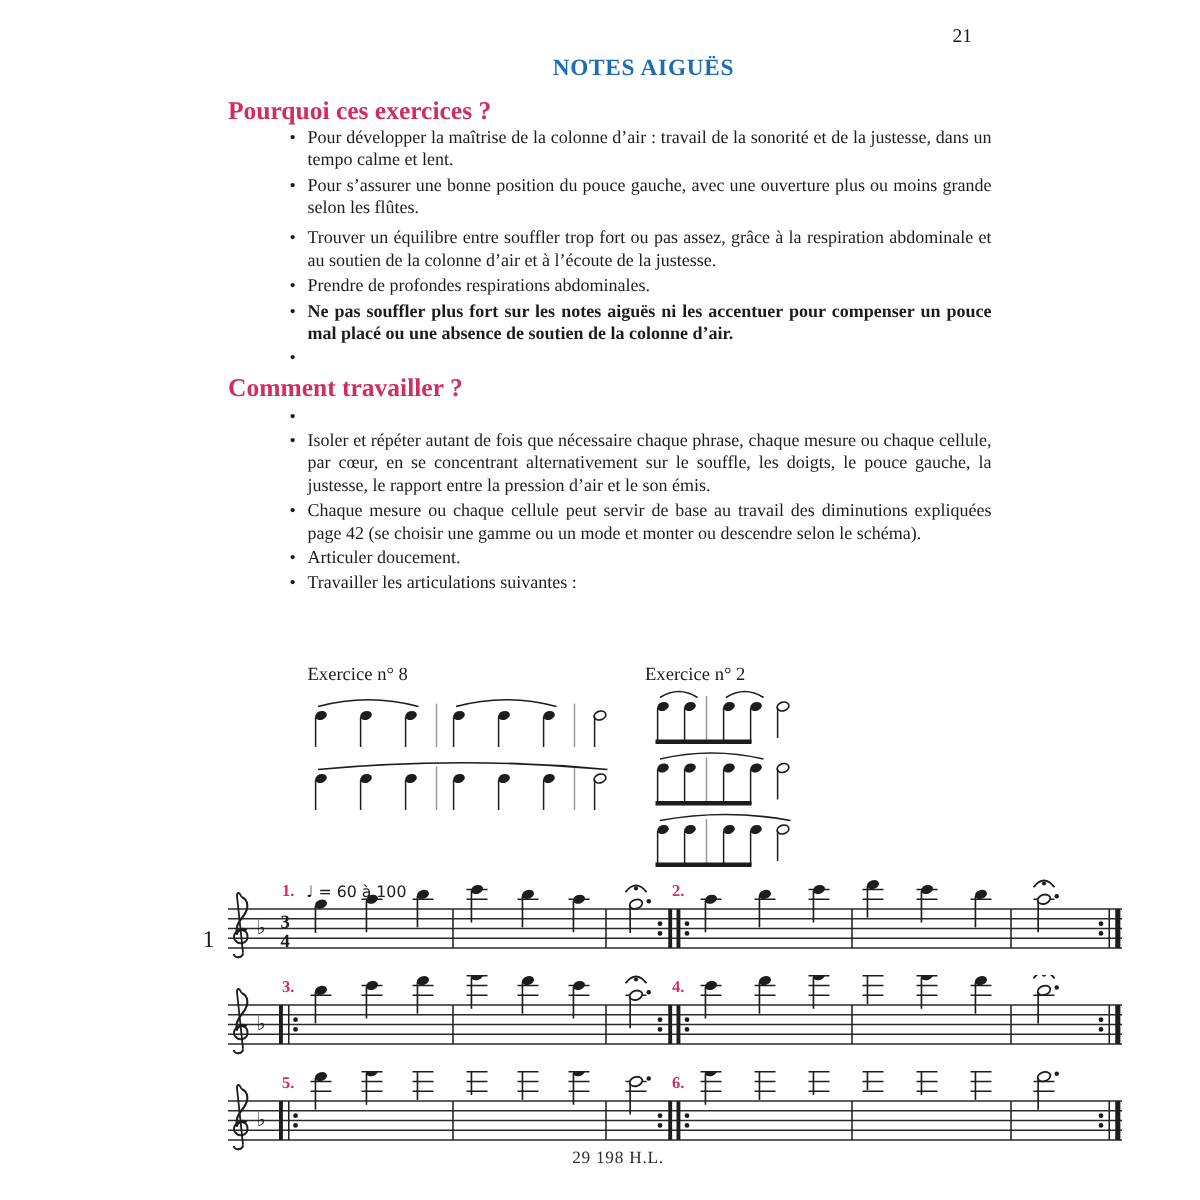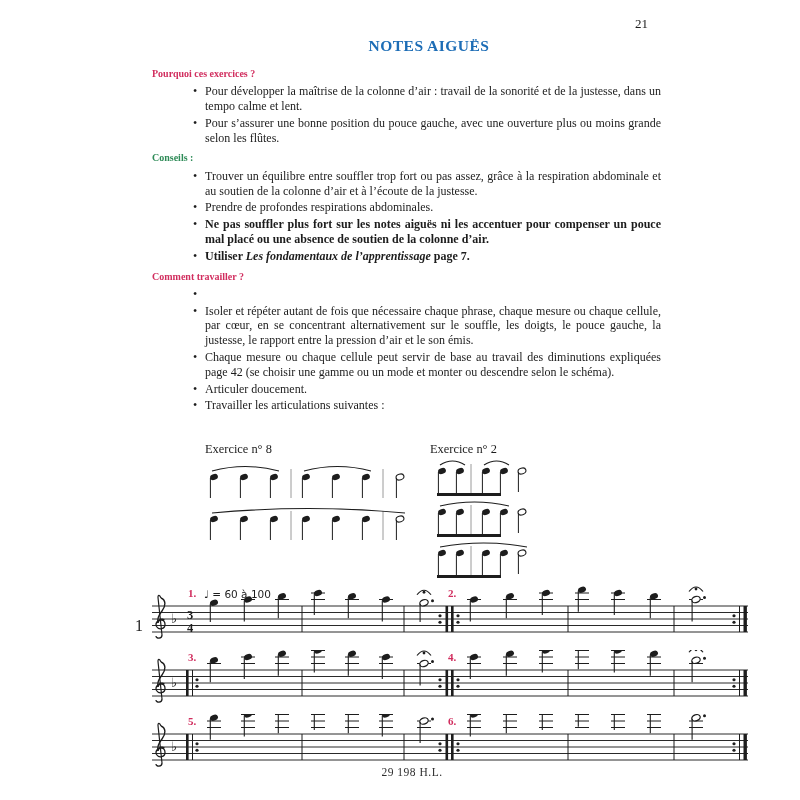--- a/index.html
+++ b/index.html
@@ -5,21 +5,21 @@
   html,body{margin:0;padding:0;}
   body{
     width:800px;height:800px;background:#ffffff;position:relative;overflow:hidden;
     font-family:"Liberation Serif","DejaVu Serif",serif;color:#1c1c1c;
   }
   .page-number{position:absolute;top:16px;right:152px;font-size:13px;}
   .page-title{position:absolute;top:37px;left:0;width:800px;text-align:center;
     font-weight:bold;font-size:15.5px;letter-spacing:.5px;}
   .sections{position:absolute;left:152px;top:67px;width:509px;}
   .section{margin-bottom:6px;}
-  .section-heading{font-weight:bold;font-size:10px;line-height:14.8px;margin-bottom:2.5px;}
+  .section-heading{font-weight:bold;font-size:17px;line-height:14.8px;margin-bottom:2.5px;}
   .bullet{display:flex;font-size:12px;line-height:14.8px;text-align:justify;margin-bottom:2px;}
   .bullet .dot{flex:none;width:12px;margin-left:41px;}
   .bullet .txt{flex:1;}
   .b{font-weight:bold}
   .i{font-style:italic}
   .artic{position:absolute;left:152px;top:442px;width:560px;height:146px;}
   .ex-label{position:absolute;top:0;font-size:12.4px;}
   #ex1-label{left:53px;}
   #ex2-label{left:278px;}
   .artic-svg{position:absolute;}
@@ -41,36 +41,34 @@
       <div class="bullet">
         <span class="dot">•</span>
         <span class="txt"><span>Pour développer la maîtrise de la colonne d’air : travail de la sonorité et de la justesse, dans un tempo calme et lent.</span></span>
       </div>
       <div class="bullet">
         <span class="dot">•</span>
         <span class="txt"><span>Pour s’assurer une bonne position du pouce gauche, avec une ouverture plus ou moins grande selon les flûtes.</span></span>
       </div>
     </div>
     <div class="section">
-      <div class="section-heading" style="color: rgb(46, 139, 87);">Conseils :</div>
       <div class="bullet">
         <span class="dot">•</span>
         <span class="txt"><span>Trouver un équilibre entre souffler trop fort ou pas assez, grâce à la respiration abdominale et au soutien de la colonne d’air et à l’écoute de la justesse.</span></span>
       </div>
       <div class="bullet">
         <span class="dot">•</span>
         <span class="txt"><span>Prendre de profondes respirations abdominales.</span></span>
       </div>
       <div class="bullet">
         <span class="dot">•</span>
         <span class="txt"><span class="b">Ne pas souffler plus fort sur les notes aiguës ni les accentuer pour compenser un pouce mal placé ou une absence de soutien de la colonne d’air.</span></span>
       </div>
       <div class="bullet">
         <span class="dot">•</span>
-        <span class="txt"><span class="b">Utiliser </span><span class="b i">Les fondamentaux de l’apprentissage</span><span class="b"> page 7.</span></span>
       </div>
     </div>
     <div class="section">
       <div class="section-heading" style="color: rgb(209, 45, 94);">Comment travailler ?</div>
       <div class="bullet">
         <span class="dot">•</span>
       </div>
       <div class="bullet">
         <span class="dot">•</span>
         <span class="txt"><span>Isoler et répéter autant de fois que nécessaire chaque phrase, chaque mesure ou chaque cellule, par cœur, en se concentrant alternativement sur le souffle, les doigts, le pouce gauche, la justesse, le rapport entre la pression d’air et le son émis.</span></span>

